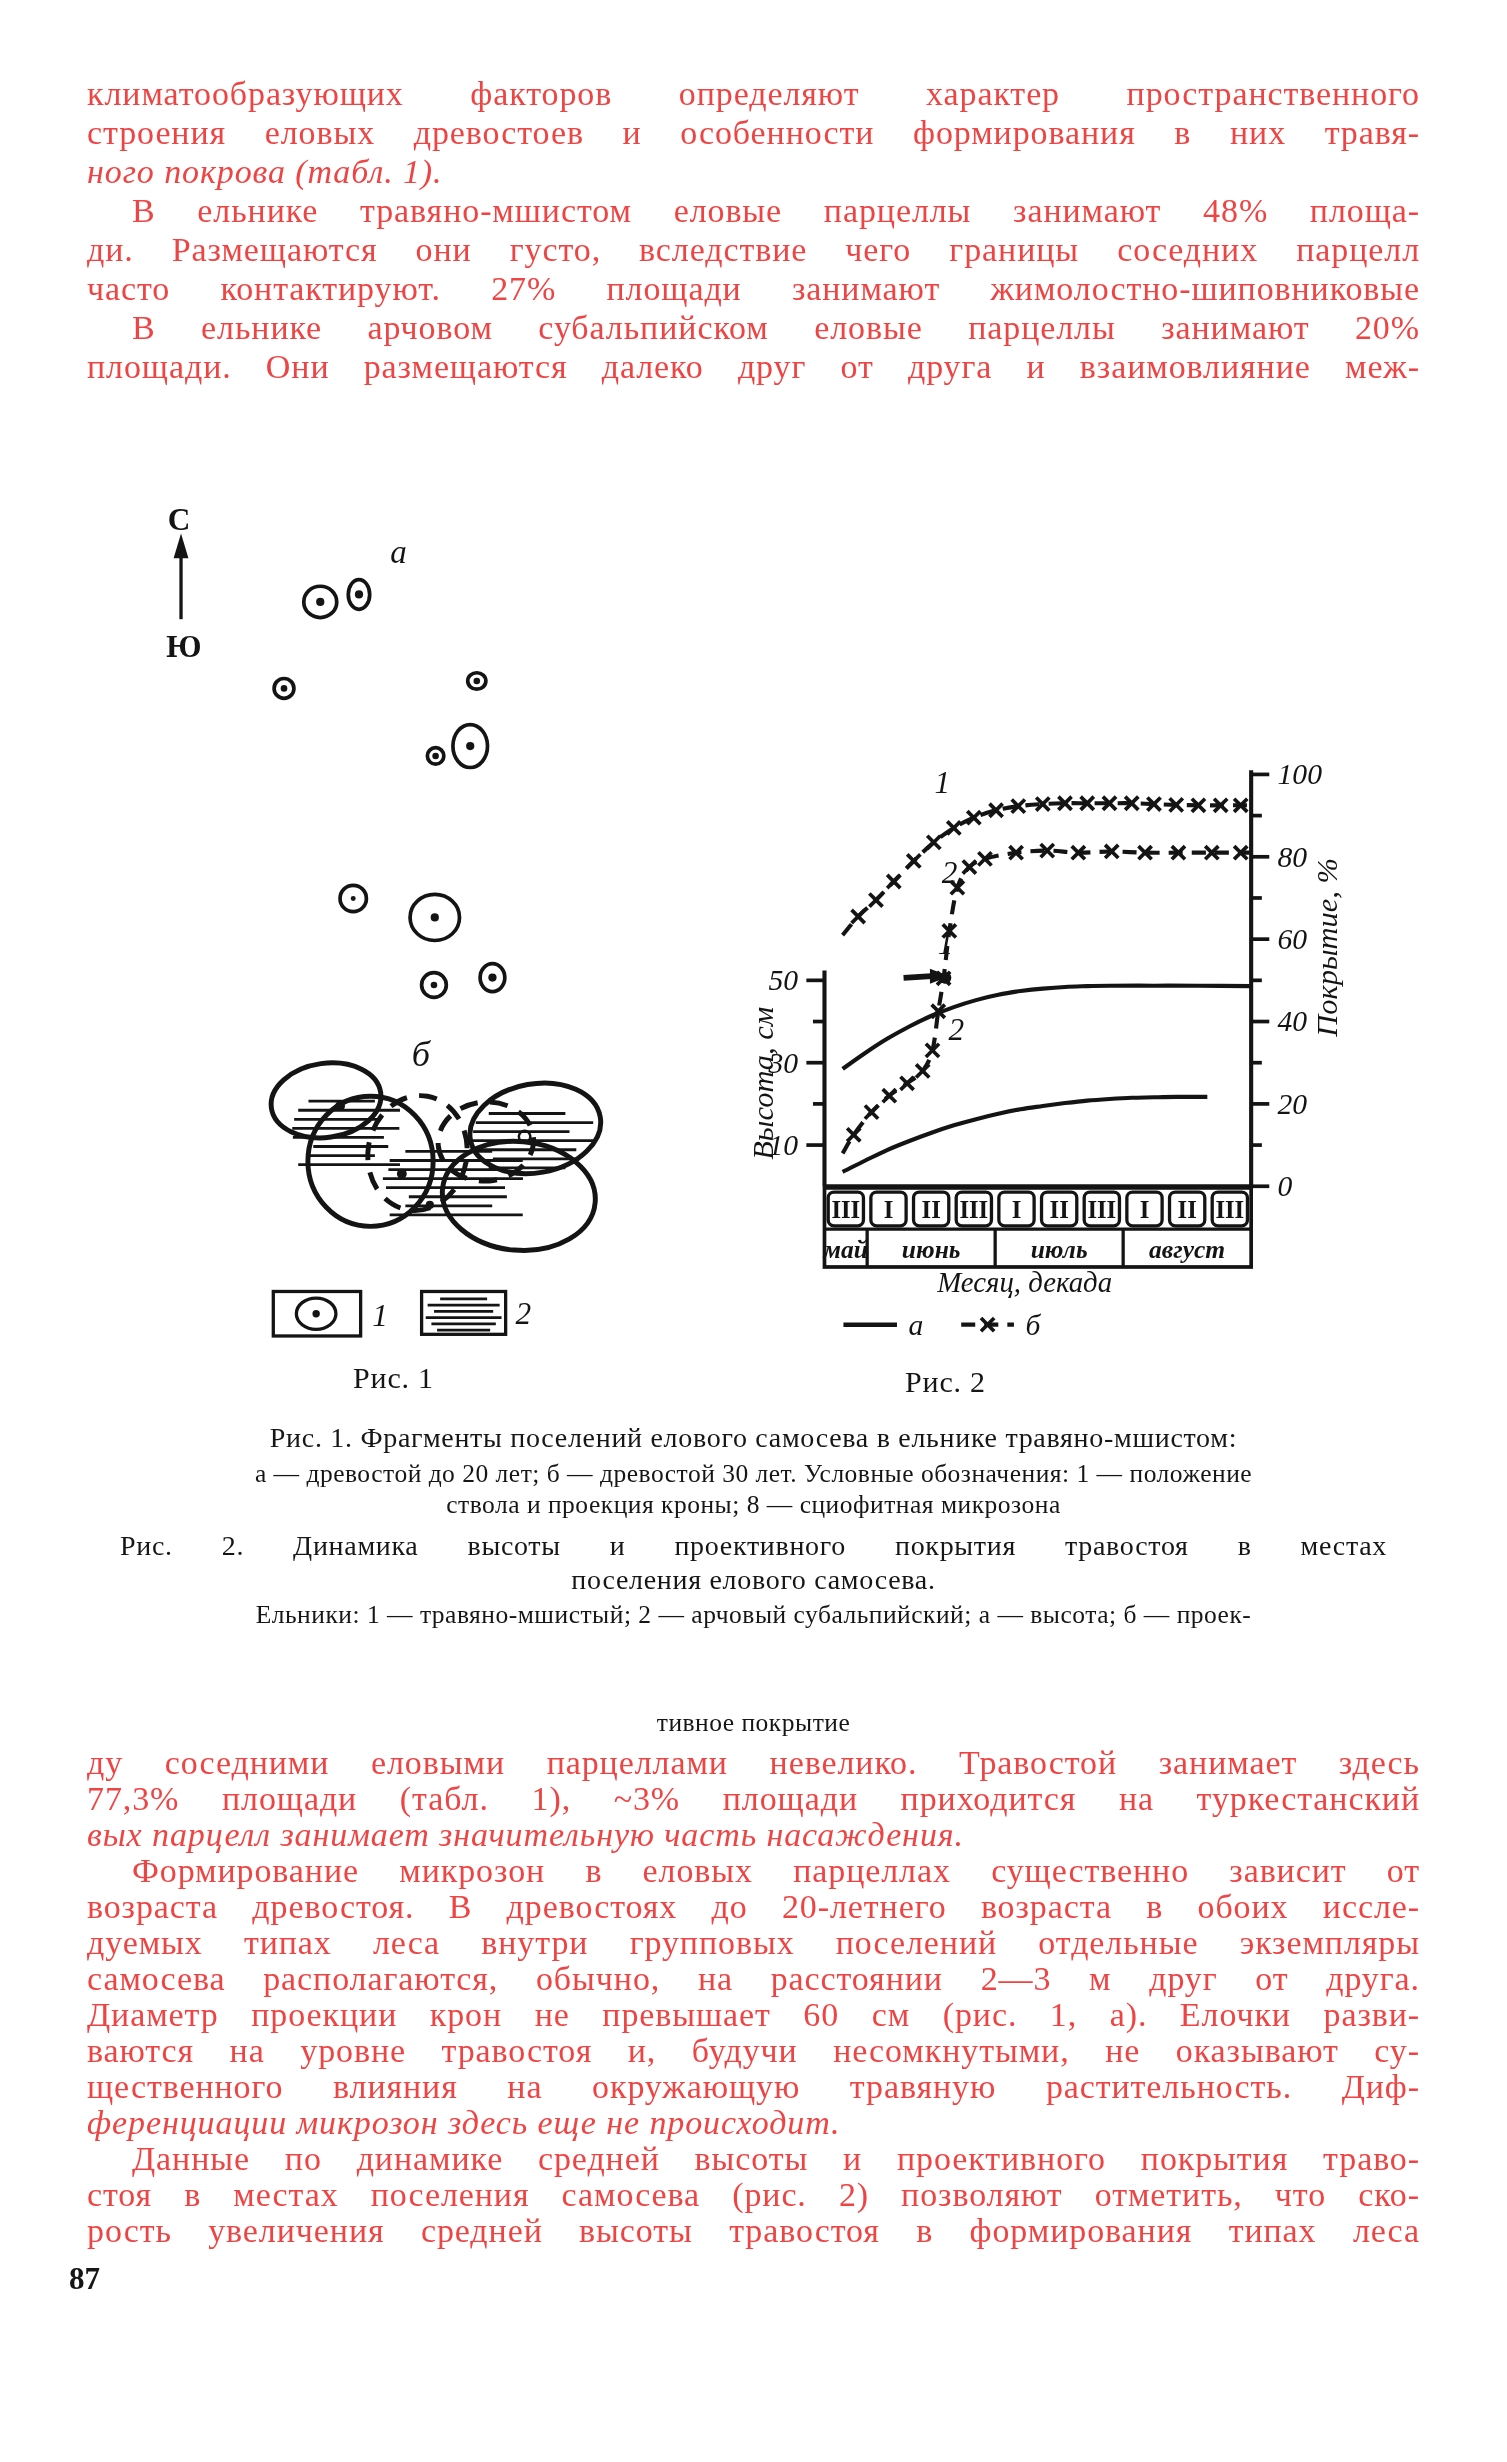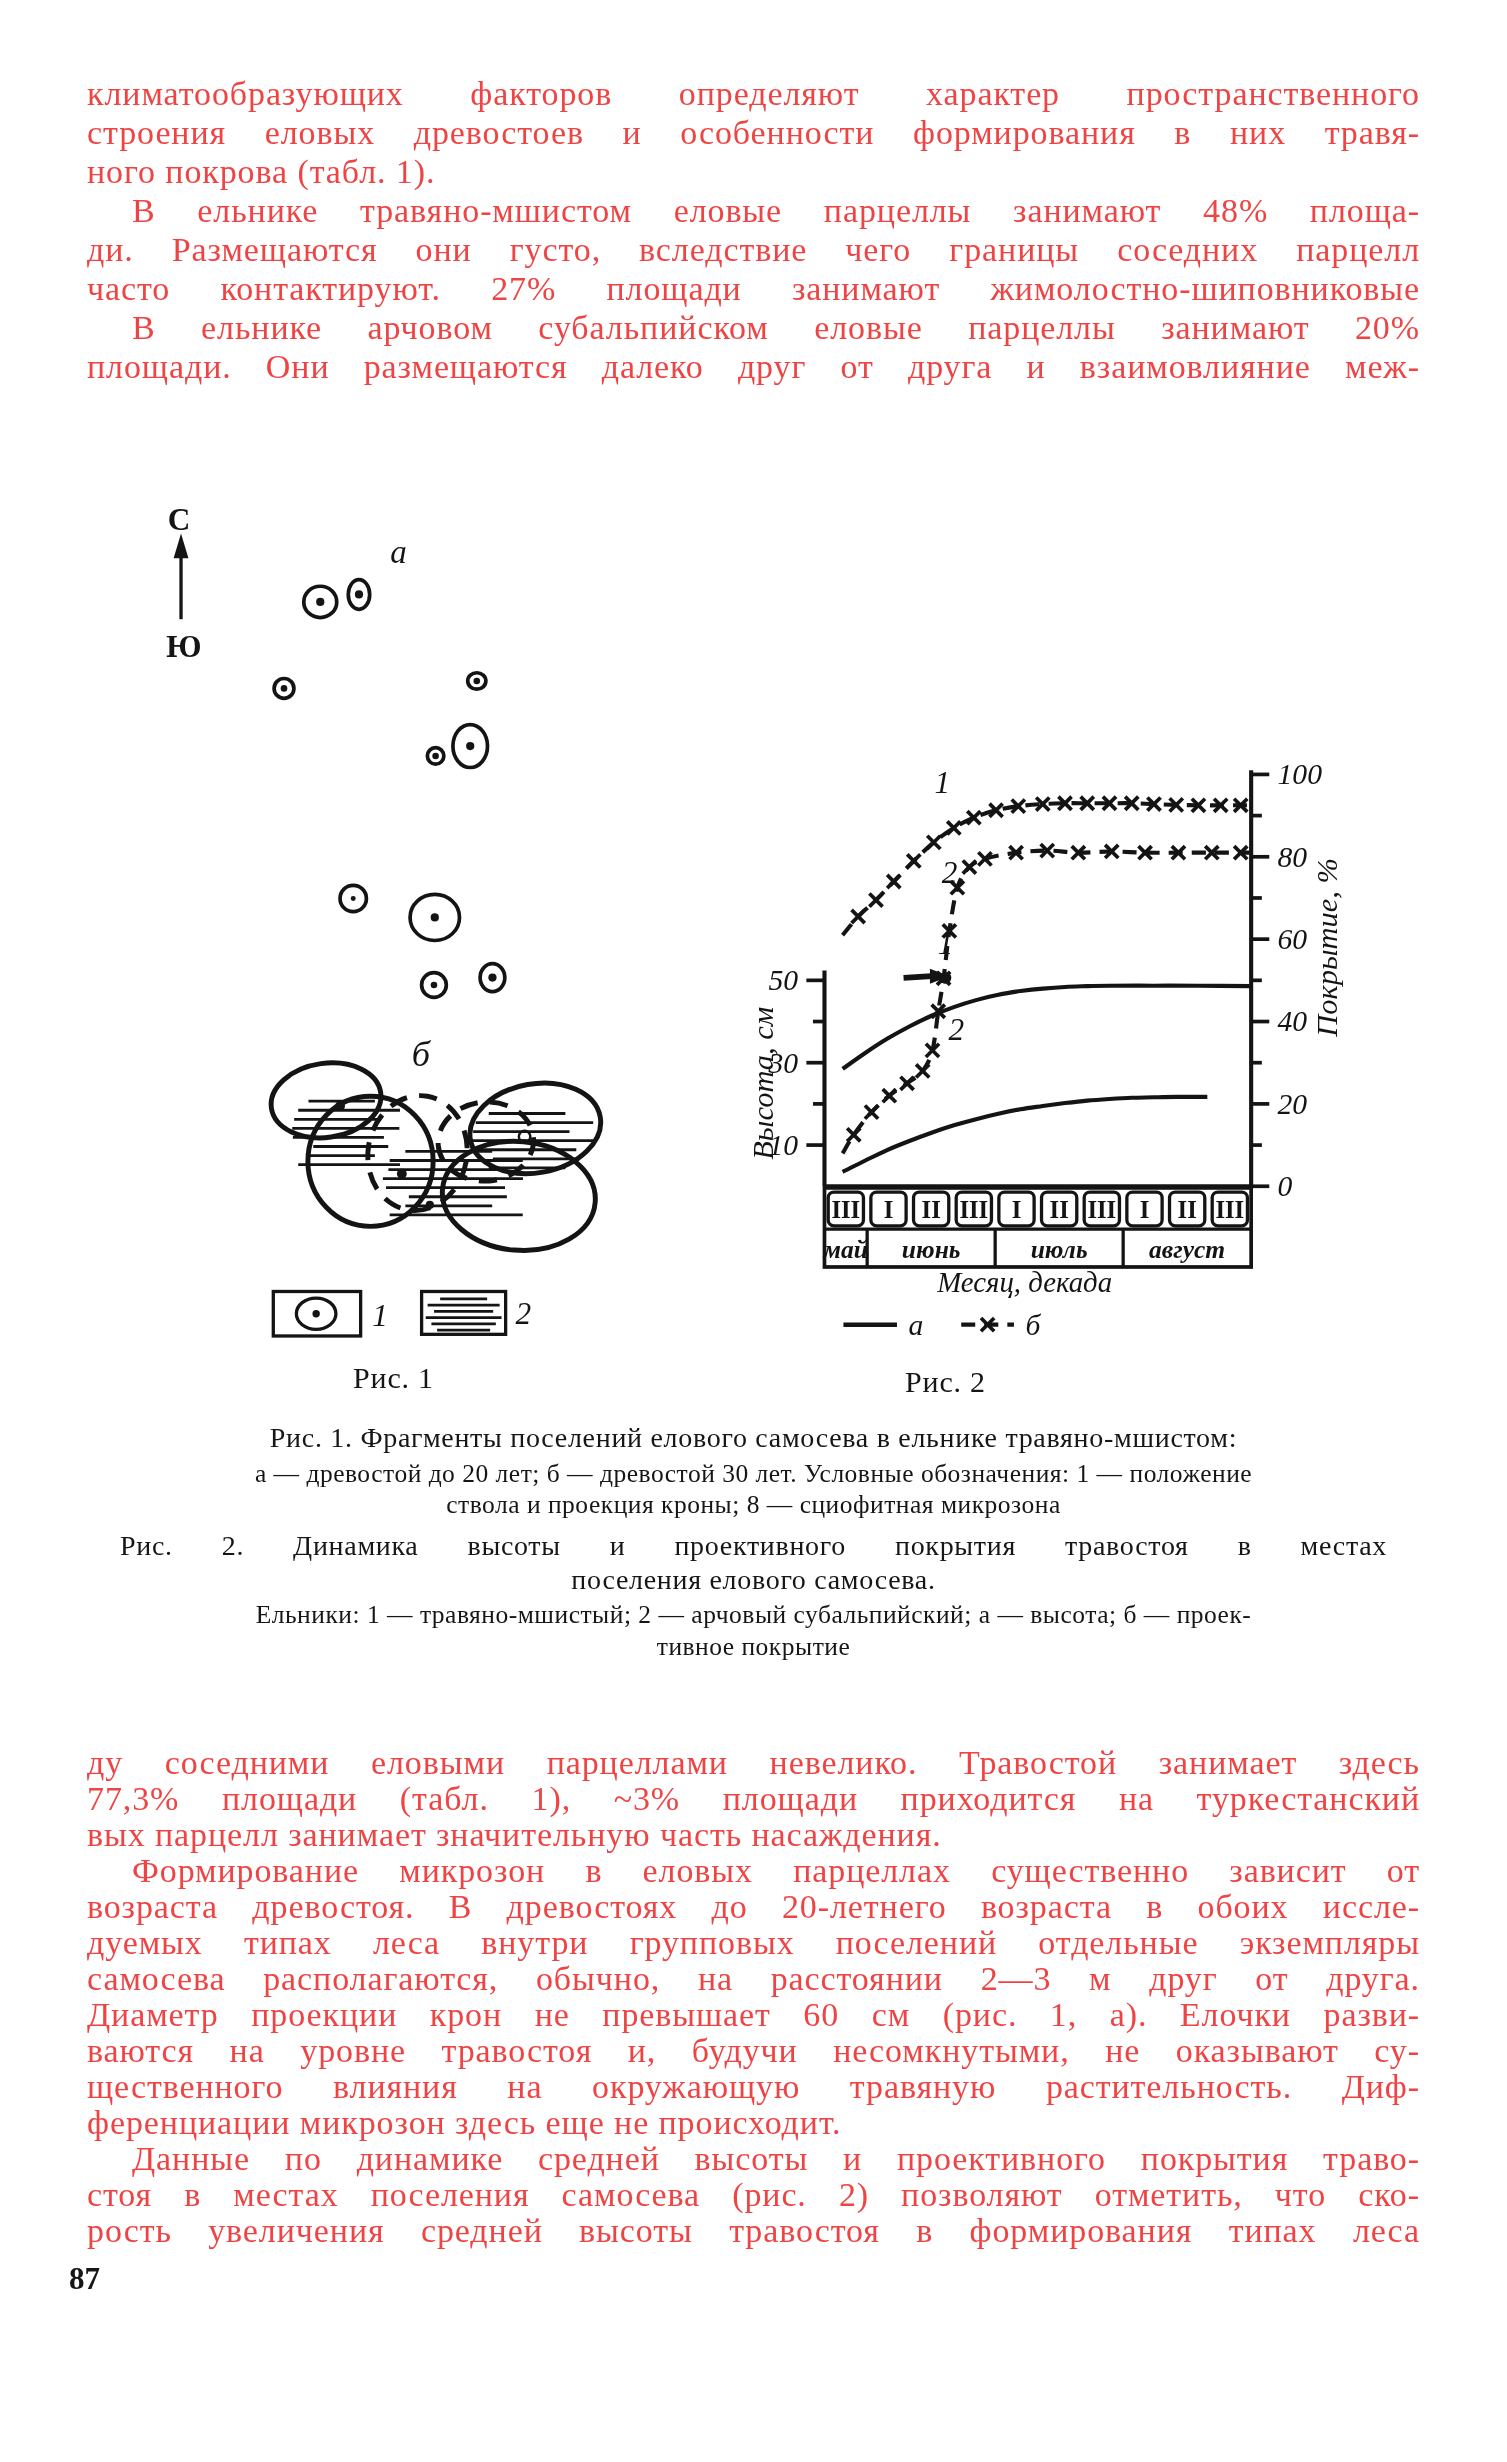--- a/index.html
+++ b/index.html
@@ -11,21 +11,21 @@
     color:#141414;
     overflow:hidden;
   }
   .textblock{
     position:absolute;left:87px;width:1333px;
     font-size:34px;letter-spacing:0.9px;color:#ef4444;
   }
   #top-text{top:74px;line-height:39px;}
   #bottom-text{top:1709px;line-height:36px;margin-top:36px;}
   .bline{text-align:justify;text-align-last:justify;white-space:normal;}
-  .bline.last{text-align-last:left;}
+  .bline.last{text-align-last:left;font-style:italic;}
   .bline.ind{padding-left:45px;}
   .figlabel{
     position:absolute;width:247px;text-align:center;
     font-size:30px;letter-spacing:0.8px;color:#161616;
   }
   .cap{
     position:absolute;left:87px;width:1333px;text-align:center;
     color:#161616;
   }
   .cap-main{font-size:28px;letter-spacing:0.7px;}
@@ -318,21 +318,21 @@
   <div class="figlabel" style="left:270px;top:1361px">Рис. 1</div>
   <div class="figlabel" style="left:822px;top:1365px">Рис. 2</div>
 
   <div class="cap cap-main" style="top:1422px">Рис. 1. Фрагменты поселений елового самосева в ельнике травяно-мшистом:</div>
   <div class="cap cap-sub" style="top:1459px">а — древостой до 20 лет;  б — древостой 30 лет. Условные обозначения:  1 — положение</div>
   <div class="cap cap-sub" style="top:1490px">ствола и проекция кроны;  8 — сциофитная микрозона</div>
 
   <div class="cap cap-main cap-just" style="top:1530px">Рис. 2.  Динамика  высоты  и  проективного  покрытия  травостоя  в  местах</div>
   <div class="cap cap-main" style="top:1564px">поселения елового самосева.</div>
   <div class="cap cap-sub" style="top:1600px">Ельники:  1 — травяно-мшистый;  2 — арчовый  субальпийский;  а — высота;  б — проек-</div>
-  <div class="cap cap-sub" style="top:1632px">тивное покрытие</div>
+  <div class="cap cap-sub" style="top:1708px">тивное покрытие</div>
 
   <div id="bottom-text" class="textblock">
       <div class="bline">ду соседними еловыми парцеллами невелико. Травостой занимает здесь</div>
       <div class="bline">77,3% площади (табл. 1), ~3% площади приходится на туркестанский</div>
       <div class="bline last">вых парцелл занимает значительную часть насаждения.</div>
       <div class="bline ind">Формирование микрозон в еловых парцеллах существенно зависит от</div>
       <div class="bline">возраста древостоя. В древостоях до 20-летнего возраста в обоих иссле-</div>
       <div class="bline">дуемых типах леса внутри групповых поселений отдельные экземпляры</div>
       <div class="bline">самосева располагаются, обычно, на расстоянии 2—3 м друг от друга.</div>
       <div class="bline">Диаметр проекции крон не превышает 60 см (рис. 1, а). Елочки разви-</div>

